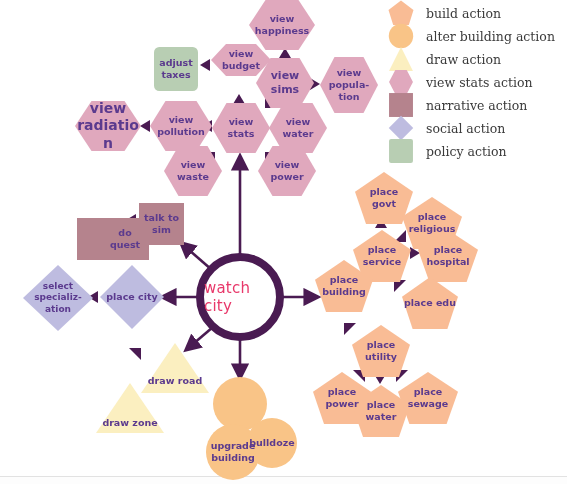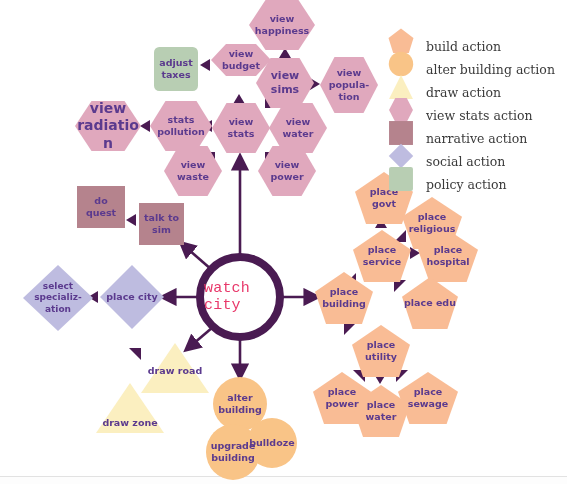--- a/index.html
+++ b/index.html
@@ -6,24 +6,24 @@
   body{width:567px;height:484px;position:relative;overflow:hidden;
        font-family:"DejaVu Sans","Liberation Sans",sans-serif;}
   #canvas{position:absolute;left:0;top:0;width:567px;height:484px;}
   svg.layer{position:absolute;left:0;top:0;width:567px;height:484px;overflow:visible;}
   .node{position:absolute;display:flex;align-items:center;justify-content:center;
         text-align:center;color:#5b3a8e;line-height:1.25;font-weight:bold;}
   .node .lbl{position:relative;z-index:2;padding:0 2px;word-break:break-word;}
   .shape{position:absolute;left:0;top:0;width:100%;height:100%;z-index:1;}
   .hub{position:absolute;border-radius:50%;box-sizing:border-box;
        border:8px solid #4a1b52;background:#ffffff;display:flex;
-       align-items:center;justify-content:flex-end;z-index:5;font-family:Liberation Mono, monospace;}
+       align-items:center;justify-content:flex-end;z-index:5;}
   .hub .lbl{color:#e8386a;font-size:15px;letter-spacing:.2px;}
   .legend{position:absolute;z-index:6;}
-  .legend-row{position:absolute;display:flex;align-items:flex-end;margin-top:28px;}
+  .legend-row{position:absolute;display:flex;align-items:center;}
   .legend-swatch{position:relative;width:26px;height:26px;margin-right:12px;flex:0 0 26px;}
   .legend-swatch svg{position:absolute;left:0;top:0;width:100%;height:100%;}
   .legend-text{font-family:"DejaVu Serif","Liberation Serif",serif;
                font-size:12.5px;color:#3b3b3b;white-space:nowrap;}
   .divider{position:absolute;left:0;width:567px;height:1px;background:#e2e2e2;}
   .bottompad{position:absolute;left:0;width:567px;background:#fdfdfd;}
 </style>
 </head>
 <body>
 
@@ -136,21 +136,21 @@
     <svg class="shape" viewBox="0 0 100 100" preserveAspectRatio="none">
       <polygon points="25,0 75,0 100,50 75,100 25,100 0,50" fill="#e0a8bd"></polygon>
     </svg>
     <span class="lbl">view radiation</span>
   </div>
 
   <div class="node" style="left:150px;top:101px;width:62px;height:50px;font-size:9.5px;">
     <svg class="shape" viewBox="0 0 100 100" preserveAspectRatio="none">
       <polygon points="25,0 75,0 100,50 75,100 25,100 0,50" fill="#e0a8bd"></polygon>
     </svg>
-    <span class="lbl">stats pollution</span>
+    <span class="lbl">view pollution</span>
   </div>
 
   <div class="node" style="left:212px;top:103px;width:58px;height:50px;font-size:9.5px;">
     <svg class="shape" viewBox="0 0 100 100" preserveAspectRatio="none">
       <polygon points="25,0 75,0 100,50 75,100 25,100 0,50" fill="#e0a8bd"></polygon>
     </svg>
     <span class="lbl">view stats</span>
   </div>
 
   <div class="node" style="left:269px;top:103px;width:58px;height:50px;font-size:9.5px;">
@@ -167,21 +167,21 @@
     <span class="lbl">view waste</span>
   </div>
 
   <div class="node" style="left:258px;top:146px;width:58px;height:50px;font-size:9.5px;">
     <svg class="shape" viewBox="0 0 100 100" preserveAspectRatio="none">
       <polygon points="25,0 75,0 100,50 75,100 25,100 0,50" fill="#e0a8bd"></polygon>
     </svg>
     <span class="lbl">view power</span>
   </div>
 
-  <div class="node" style="left:77px;top:186px;width:48px;height:42px;font-size:9.5px;">
+  <div class="node" style="left:77px;top:218px;width:48px;height:42px;font-size:9.5px;padding-left:24px;">
     <svg class="shape" viewBox="0 0 100 100" preserveAspectRatio="none">
       <rect x="0" y="0" width="100" height="100" fill="#b5838d"></rect>
     </svg>
     <span class="lbl">do quest</span>
   </div>
 
   <div class="node" style="left:139px;top:203px;width:45px;height:42px;font-size:9.5px;">
     <svg class="shape" viewBox="0 0 100 100" preserveAspectRatio="none">
       <rect x="0" y="0" width="100" height="100" fill="#b5838d"></rect>
     </svg>
@@ -230,21 +230,21 @@
     <span class="lbl">place hospital</span>
   </div>
 
   <div class="node" style="left:402px;top:277px;width:56px;height:52px;font-size:9.5px;">
     <svg class="shape" viewBox="0 0 100 100" preserveAspectRatio="none">
       <polygon points="50,0 100,38 81,100 19,100 0,38" fill="#f9bc95"></polygon>
     </svg>
     <span class="lbl">place edu</span>
   </div>
 
-  <div class="node" style="left:315px;top:272px;width:58px;height:52px;font-size:9.5px;">
+  <div class="node" style="left:315px;top:260px;width:58px;height:52px;font-size:9.5px;">
     <svg class="shape" viewBox="0 0 100 100" preserveAspectRatio="none">
       <polygon points="50,0 100,38 81,100 19,100 0,38" fill="#f9bc95"></polygon>
     </svg>
     <span class="lbl">place building</span>
   </div>
 
   <div class="node" style="left:352px;top:325px;width:58px;height:52px;font-size:9.5px;">
     <svg class="shape" viewBox="0 0 100 100" preserveAspectRatio="none">
       <polygon points="50,0 100,38 81,100 19,100 0,38" fill="#f9bc95"></polygon>
     </svg>
@@ -265,39 +265,38 @@
     <span class="lbl">place water</span>
   </div>
 
   <div class="node" style="left:398px;top:372px;width:60px;height:52px;font-size:9.5px;">
     <svg class="shape" viewBox="0 0 100 100" preserveAspectRatio="none">
       <polygon points="50,0 100,38 81,100 19,100 0,38" fill="#f9bc95"></polygon>
     </svg>
     <span class="lbl">place sewage</span>
   </div>
 
-  <div class="node" style="left:141px;top:343px;width:68px;height:50px;font-size:9.5px;align-items:flex-end;padding-bottom:16px;box-sizing:border-box;">
+  <div class="node" style="left:141px;top:343px;width:68px;height:50px;font-size:9.5px;align-items:flex-end;padding-bottom:6px;box-sizing:border-box;">
     <svg class="shape" viewBox="0 0 100 100" preserveAspectRatio="none">
       <polygon points="50,0 100,100 0,100" fill="#fbefc0"></polygon>
     </svg>
     <span class="lbl">draw road</span>
   </div>
 
   <div class="node" style="left:96px;top:383px;width:68px;height:50px;font-size:9.5px;align-items:flex-end;padding-bottom:4px;box-sizing:border-box;">
     <svg class="shape" viewBox="0 0 100 100" preserveAspectRatio="none">
       <polygon points="50,0 100,100 0,100" fill="#fbefc0"></polygon>
     </svg>
     <span class="lbl">draw zone</span>
   </div>
 
   <div class="node" style="left:213px;top:377px;width:54px;height:54px;font-size:9.5px;">
     <svg class="shape" viewBox="0 0 100 100" preserveAspectRatio="none">
       <circle cx="50" cy="50" r="50" fill="#f9c487"></circle>
     </svg>
-    <span class="lbl">alter building</span>
   </div>
 
   <div class="node" style="left:206px;top:424px;width:54px;height:56px;font-size:9.5px;">
     <svg class="shape" viewBox="0 0 100 100" preserveAspectRatio="none">
       <circle cx="50" cy="50" r="50" fill="#f9c487"></circle>
     </svg>
     <span class="lbl">upgrade building</span>
   </div>
 
   <div class="node" style="left:247px;top:418px;width:50px;height:50px;font-size:9.5px;">

